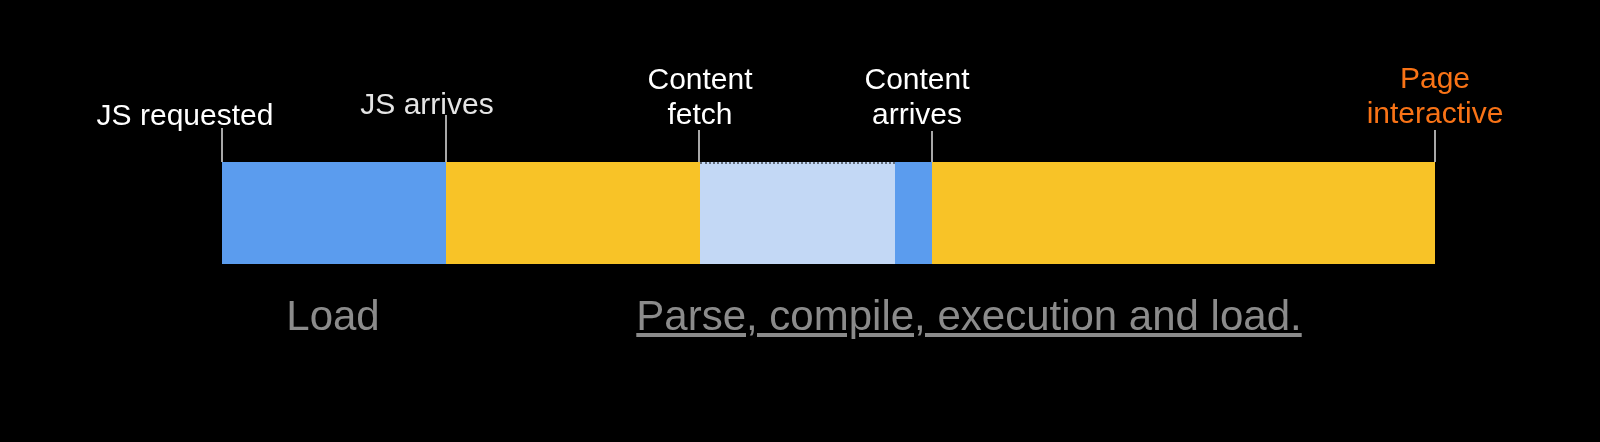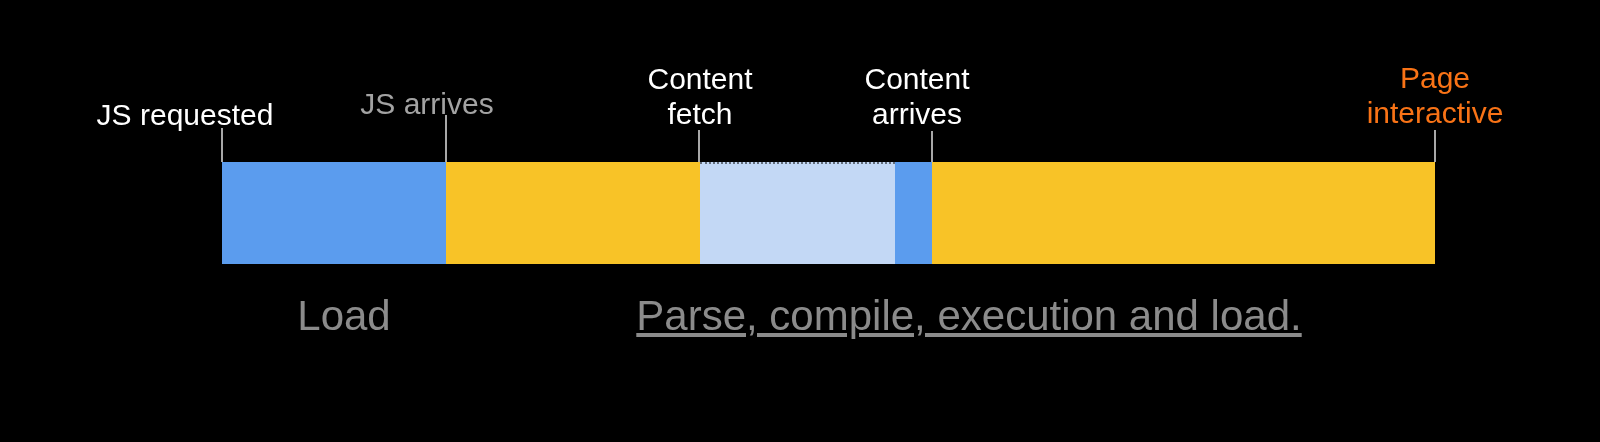--- a/index.html
+++ b/index.html
@@ -49,36 +49,36 @@
     white-space: nowrap;
   }
 </style>
 </head>
 <body>
 
 <div class="stage" style="background: rgb(0, 0, 0);">
   <div id="markers-layer">
       <div class="marker-label" style="left: 185px; top: 97px; color: rgb(255, 255, 255);">JS requested</div>
       <div class="tick" style="left: 222px; top: 128px; height: 34px; background: rgb(168, 168, 168);"></div>
-      <div class="marker-label" style="left: 427px; top: 86px; color: #a3a3a3;">JS arrives</div>
+      <div class="marker-label" style="left: 427px; top: 86px; color: #e5e5e5;">JS arrives</div>
       <div class="tick" style="left: 446px; top: 115px; height: 47px; background: rgb(168, 168, 168);"></div>
       <div class="marker-label" style="left: 700px; top: 61px; color: rgb(255, 255, 255);">Content
 fetch</div>
       <div class="tick" style="left: 699px; top: 130px; height: 32px; background: rgb(168, 168, 168);"></div>
       <div class="marker-label" style="left: 917px; top: 61px; color: rgb(255, 255, 255);">Content
 arrives</div>
       <div class="tick" style="left: 932px; top: 131px; height: 31px; background: rgb(168, 168, 168);"></div>
       <div class="marker-label" style="left: 1435px; top: 60px; color: #f97316;">Page
 interactive</div>
       <div class="tick" style="left: 1435px; top: 130px; height: 32px; background: rgb(168, 168, 168);"></div>
     </div>
   <div id="timeline-bar" class="bar" style="left: 222px; top: 162px; width: 1213px; height: 102px;">
       <div class="segment" style="left: 0px; width: 224px; background: rgb(91, 156, 238);"></div>
       <div class="segment" style="left: 224px; width: 254px; background: rgb(248, 195, 39);"></div>
       <div class="segment dotted-top" style="left: 478px; width: 195px; background: rgb(195, 216, 245);"></div>
       <div class="segment" style="left: 673px; width: 37px; background: rgb(91, 156, 238);"></div>
       <div class="segment" style="left: 710px; width: 503px; background: rgb(248, 195, 39);"></div>
     </div>
   <div id="captions-layer">
-      <div class="caption" style="left: 344px; top: 291px; color: rgb(139, 139, 139);">Load</div>
+      <div class="caption" style="left: 333px; top: 291px; color: rgb(139, 139, 139);">Load</div>
       <div class="caption" style="left: 969px; top: 291px; color: rgb(139, 139, 139); text-decoration: underline;">Parse, compile, execution and load.</div>
     </div>
 </div>
 
 </body></html>

